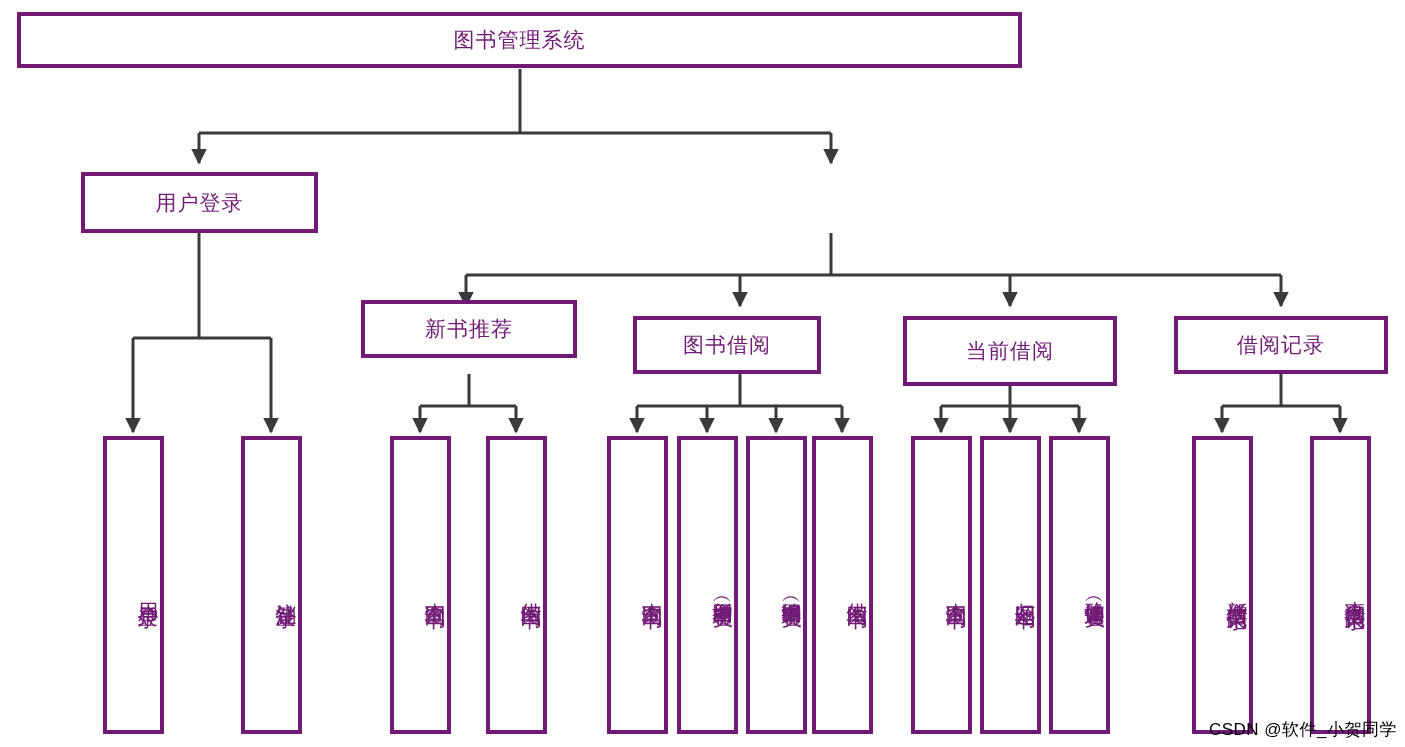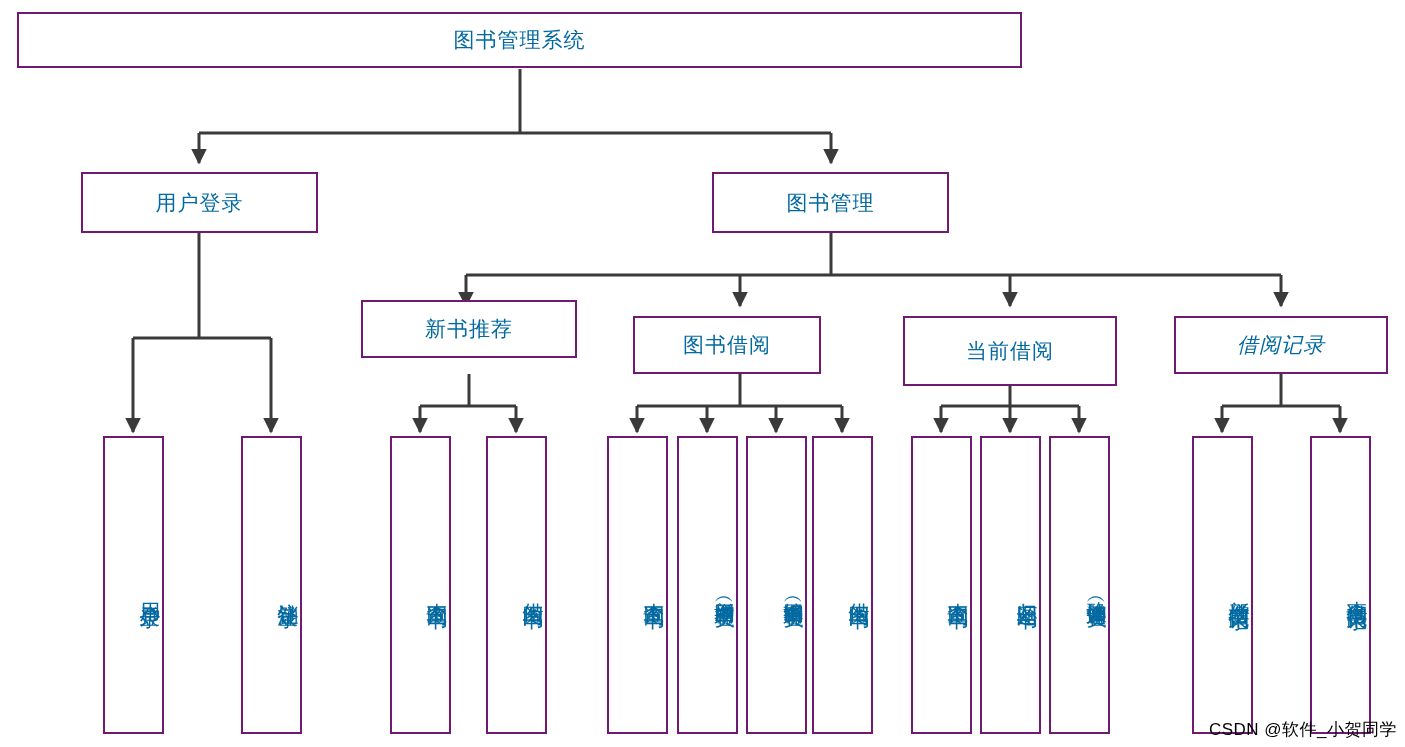--- a/index.html
+++ b/index.html
@@ -22,25 +22,25 @@
     left: 0;
     top: 0;
     width: 1405px;
     height: 747px;
     pointer-events: none;
   }
   .node {
     position: absolute;
     box-sizing: border-box;
     background: #ffffff;
-    border: 2px solid #701a75;
+    border: 4px solid #701a75;
     display: flex;
     align-items: center;
     justify-content: center;
-    color: #0369a1;
+    color: #701a75;
     z-index: 3;
   }
   .node.horiz {
     font-size: 21px;
     letter-spacing: 1px;
   }
   .node.vert {
     writing-mode: vertical-rl;
     text-orientation: upright;
     font-size: 21px;
@@ -117,26 +117,25 @@
       <path d="M 1281 374 L 1281 406"></path>
       <path d="M 1222 406 L 1340 406"></path>
       <path d="M 1222 406 L 1222 432" marker-end="url(#arrow)"></path>
       <path d="M 1340 406 L 1340 432" marker-end="url(#arrow)"></path>
     </g>
   </svg>
 
   <div class="node horiz" style="left:17px; top:12px; width:1005px; height:56px;">图书管理系统</div>
 
   <div class="node horiz" style="left:81px; top:172px; width:237px; height:61px;">用户登录</div>
-  <div class="node horiz" style="left:712px; top:172px; width:237px; height:61px;">图书管理</div>
 
   <div class="node horiz" style="left:361px; top:300px; width:216px; height:58px;">新书推荐</div>
   <div class="node horiz" style="left:633px; top:316px; width:188px; height:58px;">图书借阅</div>
   <div class="node horiz" style="left:903px; top:316px; width:214px; height:70px;">当前借阅</div>
-  <div class="node horiz" style="left:1174px; top:316px; width:214px; height:58px;font-style:italic;">借阅记录</div>
+  <div class="node horiz" style="left:1174px; top:316px; width:214px; height:58px;">借阅记录</div>
 
   <div class="node vert" style="left:103px; top:436px; width:61px; height:298px;">用户登录</div>
   <div class="node vert" style="left:241px; top:436px; width:61px; height:298px;">注销登录</div>
 
   <div class="node vert" style="left:390px; top:436px; width:61px; height:298px;">查询图书</div>
   <div class="node vert" style="left:486px; top:436px; width:61px; height:298px;">借阅图书</div>
 
   <div class="node vert" style="left:607px; top:436px; width:61px; height:298px;">查询图书</div>
   <div class="node vert tall-text" style="left:677px; top:436px; width:61px; height:298px;">新增图书（管理员）</div>
   <div class="node vert tall-text" style="left:746px; top:436px; width:61px; height:298px;">编辑图书（管理员）</div>

